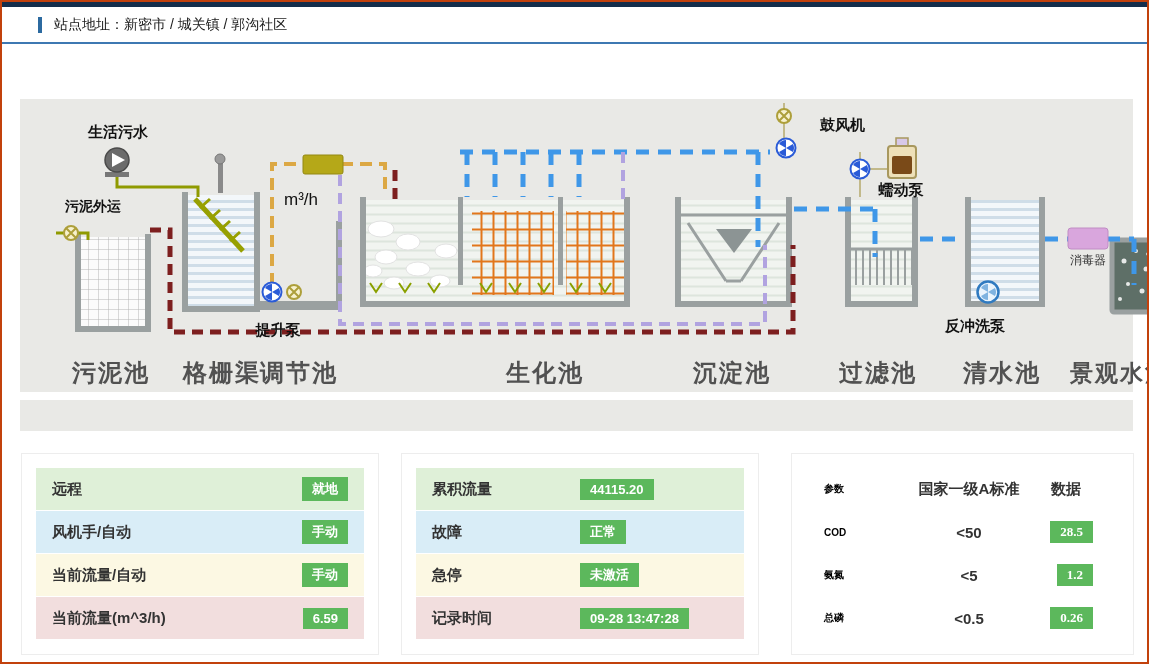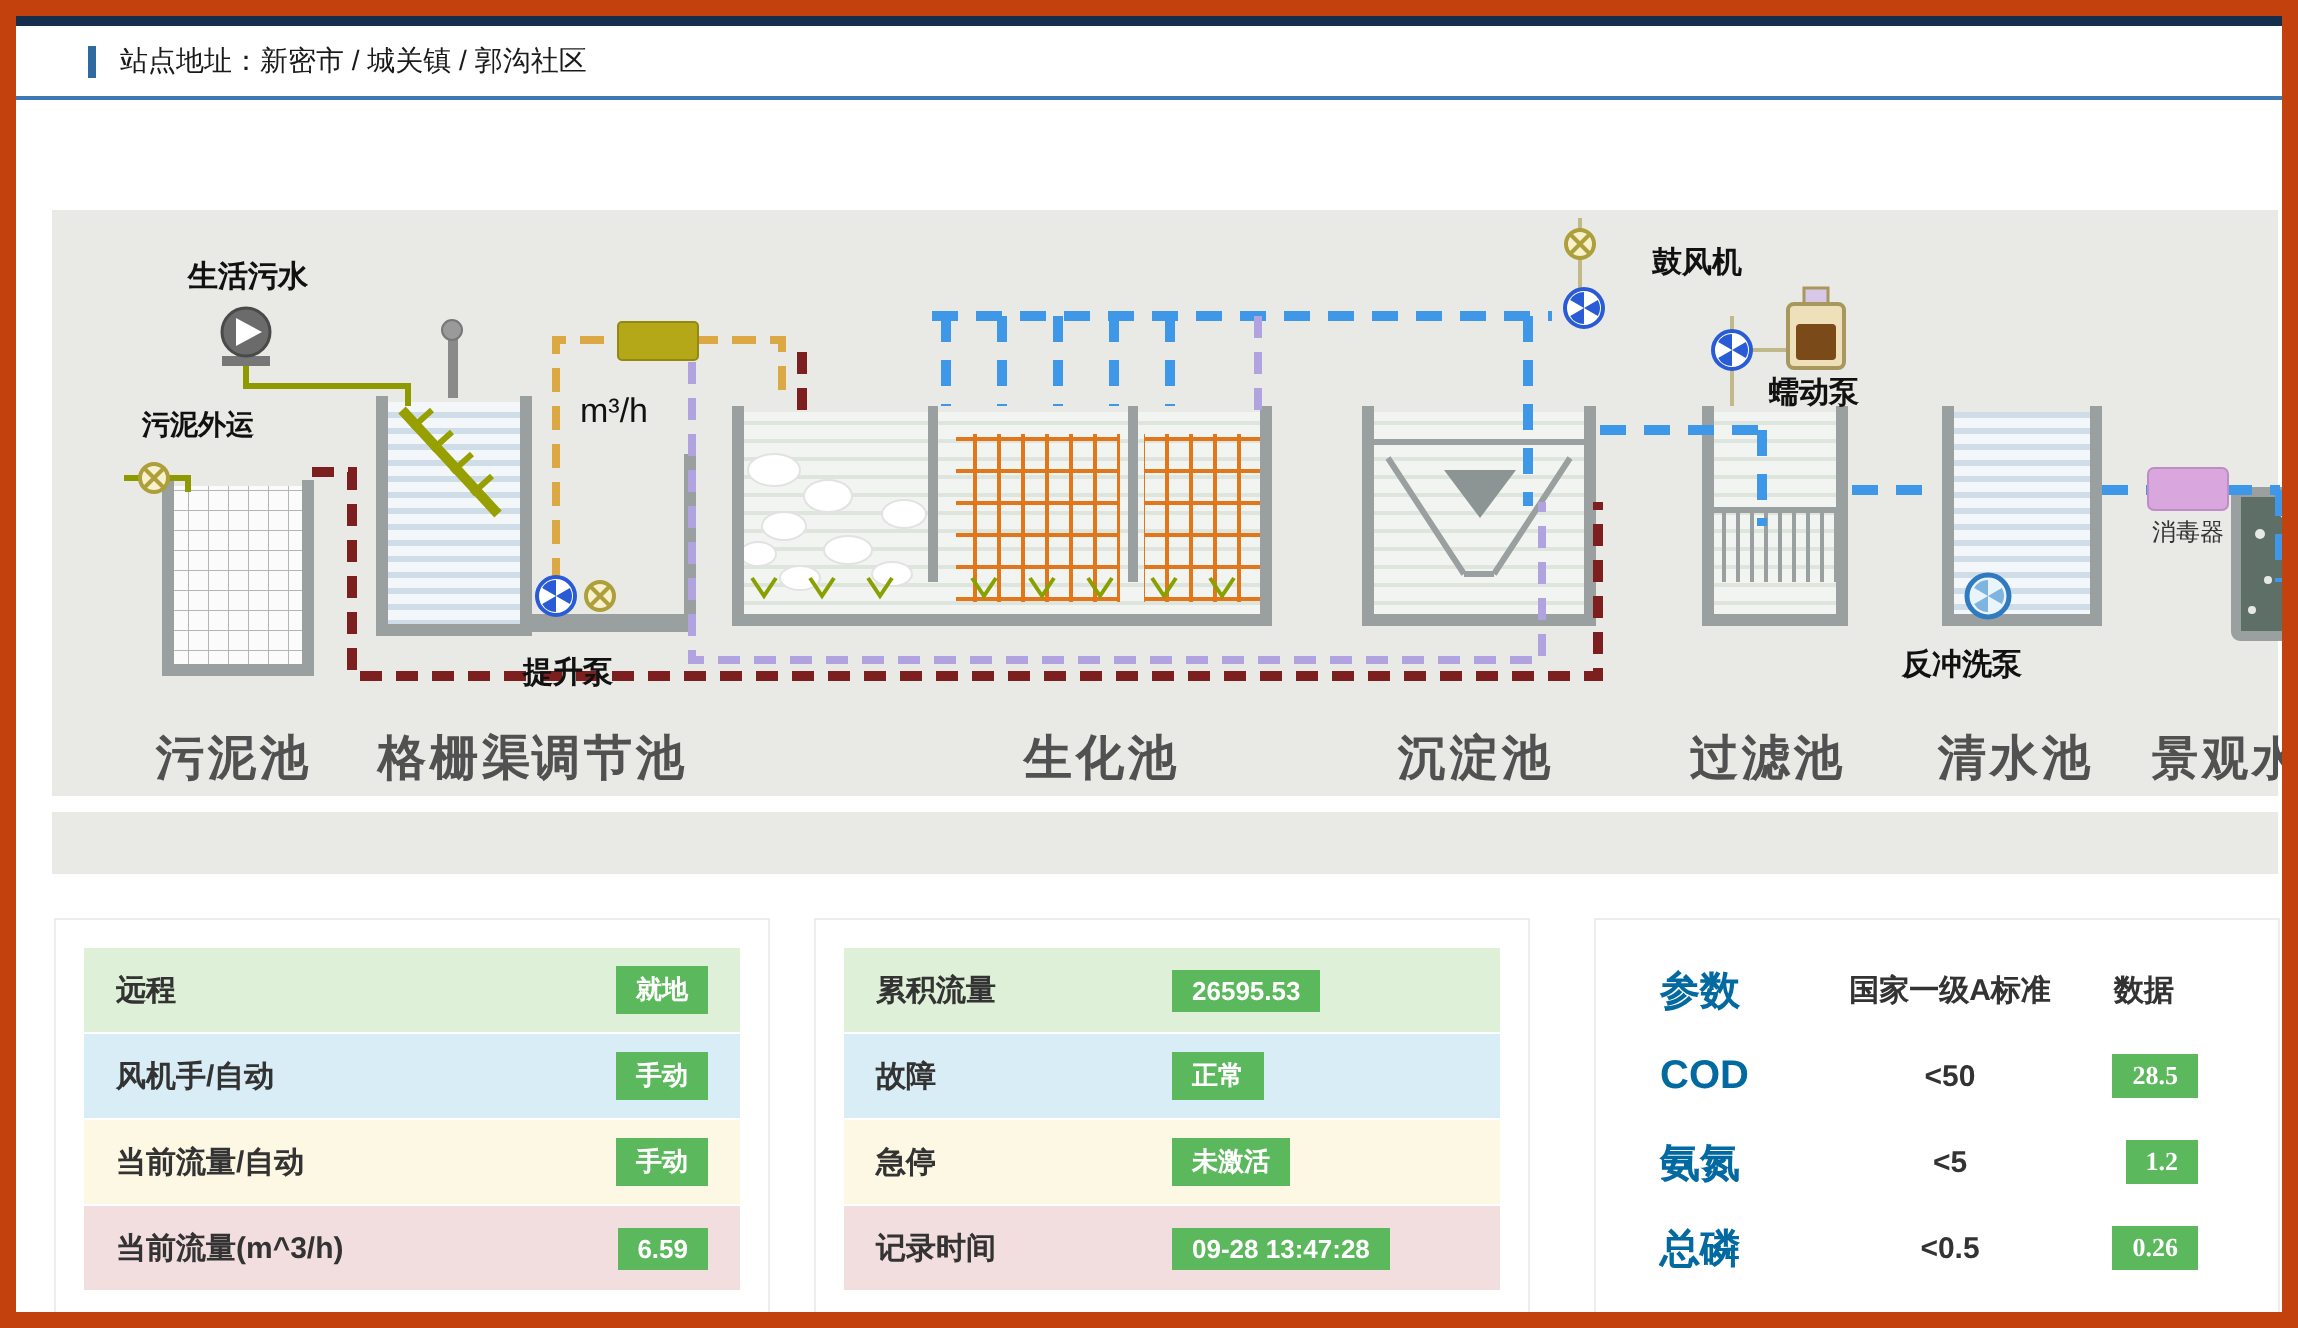--- a/index.html
+++ b/index.html
@@ -1,18 +1,18 @@
 <!DOCTYPE html>
 <html><head>
 <meta charset="utf-8">
 <style>
   * { margin:0; padding:0; box-sizing:border-box; }
   html,body { background:#fff; }
   body { width:1149px; height:664px; font-family:"Liberation Sans","DejaVu Sans",sans-serif; }
-  .page { position:relative; width:1149px; height:664px; border:8px solid #c2410c; background:#fff; overflow:hidden; }
+  .page { position:relative; width:1149px; height:664px; border:2px solid #c2410c; background:#fff; overflow:hidden; }
   .topbar { height:5px; background:#142e4b; }
   .header { height:37px; display:flex; align-items:center; padding-left:36px; border-bottom:2px solid #3e78b2; background:#fff; }
   .accent { width:4px; height:16px; background:#2c6aa0; margin-right:12px; }
   .crumb { font-size:14px; color:#1a1a1a; }
   .diagram { position:absolute; left:18px; top:97px; width:1113px; height:293px; background:#e9e9e6;padding-left:28px; }
   .diagram-strip { position:absolute; left:18px; top:398px; width:1113px; height:31px; background:#e9e9e6; }
   .panels { position:absolute; top:452px; left:0; width:100%; height:210px; }
   .card { position:absolute; top:0; background:#fff; padding:14px; box-shadow:0 0 0 1px #ededed; }
   .card.ctrl { left:20px;  width:356px; }
   .card.stat { left:400px; width:356px; }
@@ -21,21 +21,21 @@
   .row.success { background:#dff0d8; }
   .row.info    { background:#d9edf7; }
   .row.warning { background:#fcf8e3; }
   .row.danger  { background:#f2dede; }
   .lbl { font-size:15px; font-weight:bold; color:#333; }
   .badge { background:#5cb85c; color:#fff; font-size:13px; font-weight:bold; padding:3px 10px; border-radius:0; white-space:nowrap; }
   .ctrl .badge { margin-left:auto; }
   .stat .lbl { width:148px; }
   .trow { display:flex; align-items:center; height:42px; margin-bottom:1px; padding:0 14px 0 18px; }
   .trow.thead { background:#fff; }
-  .c1 { width:70px; font-size:20px; font-weight:bold; color:#0369a1; }
+  .c1 { width:70px; font-size:10px; font-weight:bold; color:#000000; }
   .c2 { width:150px; text-align:center; font-size:15px; font-weight:bold; color:#333; }
   .c3 { flex:1; display:flex; justify-content:flex-end; padding-right:12px;font-family:Liberation Serif, serif; }
   .c3h { flex:1; text-align:right; padding-right:24px; font-size:15px; font-weight:bold; color:#333; }
   svg text { font-family:"Liberation Sans","DejaVu Sans",sans-serif; }
 </style>
 </head>
 <body>
 
 <div class="page">
   <div class="topbar"></div>
@@ -250,21 +250,21 @@
       </div>
       <div class="row danger">
         <span class="lbl">当前流量(m^3/h)</span>
         <span class="badge">6.59</span>
       </div>
     </div>
 
     <div class="card stat">
       <div class="row success">
         <span class="lbl">累积流量</span>
-        <span class="badge">26595.53</span>
+        <span class="badge">44115.20</span>
       </div>
       <div class="row info">
         <span class="lbl">故障</span>
         <span class="badge">正常</span>
       </div>
       <div class="row warning">
         <span class="lbl">急停</span>
         <span class="badge">未激活</span>
       </div>
       <div class="row danger">

